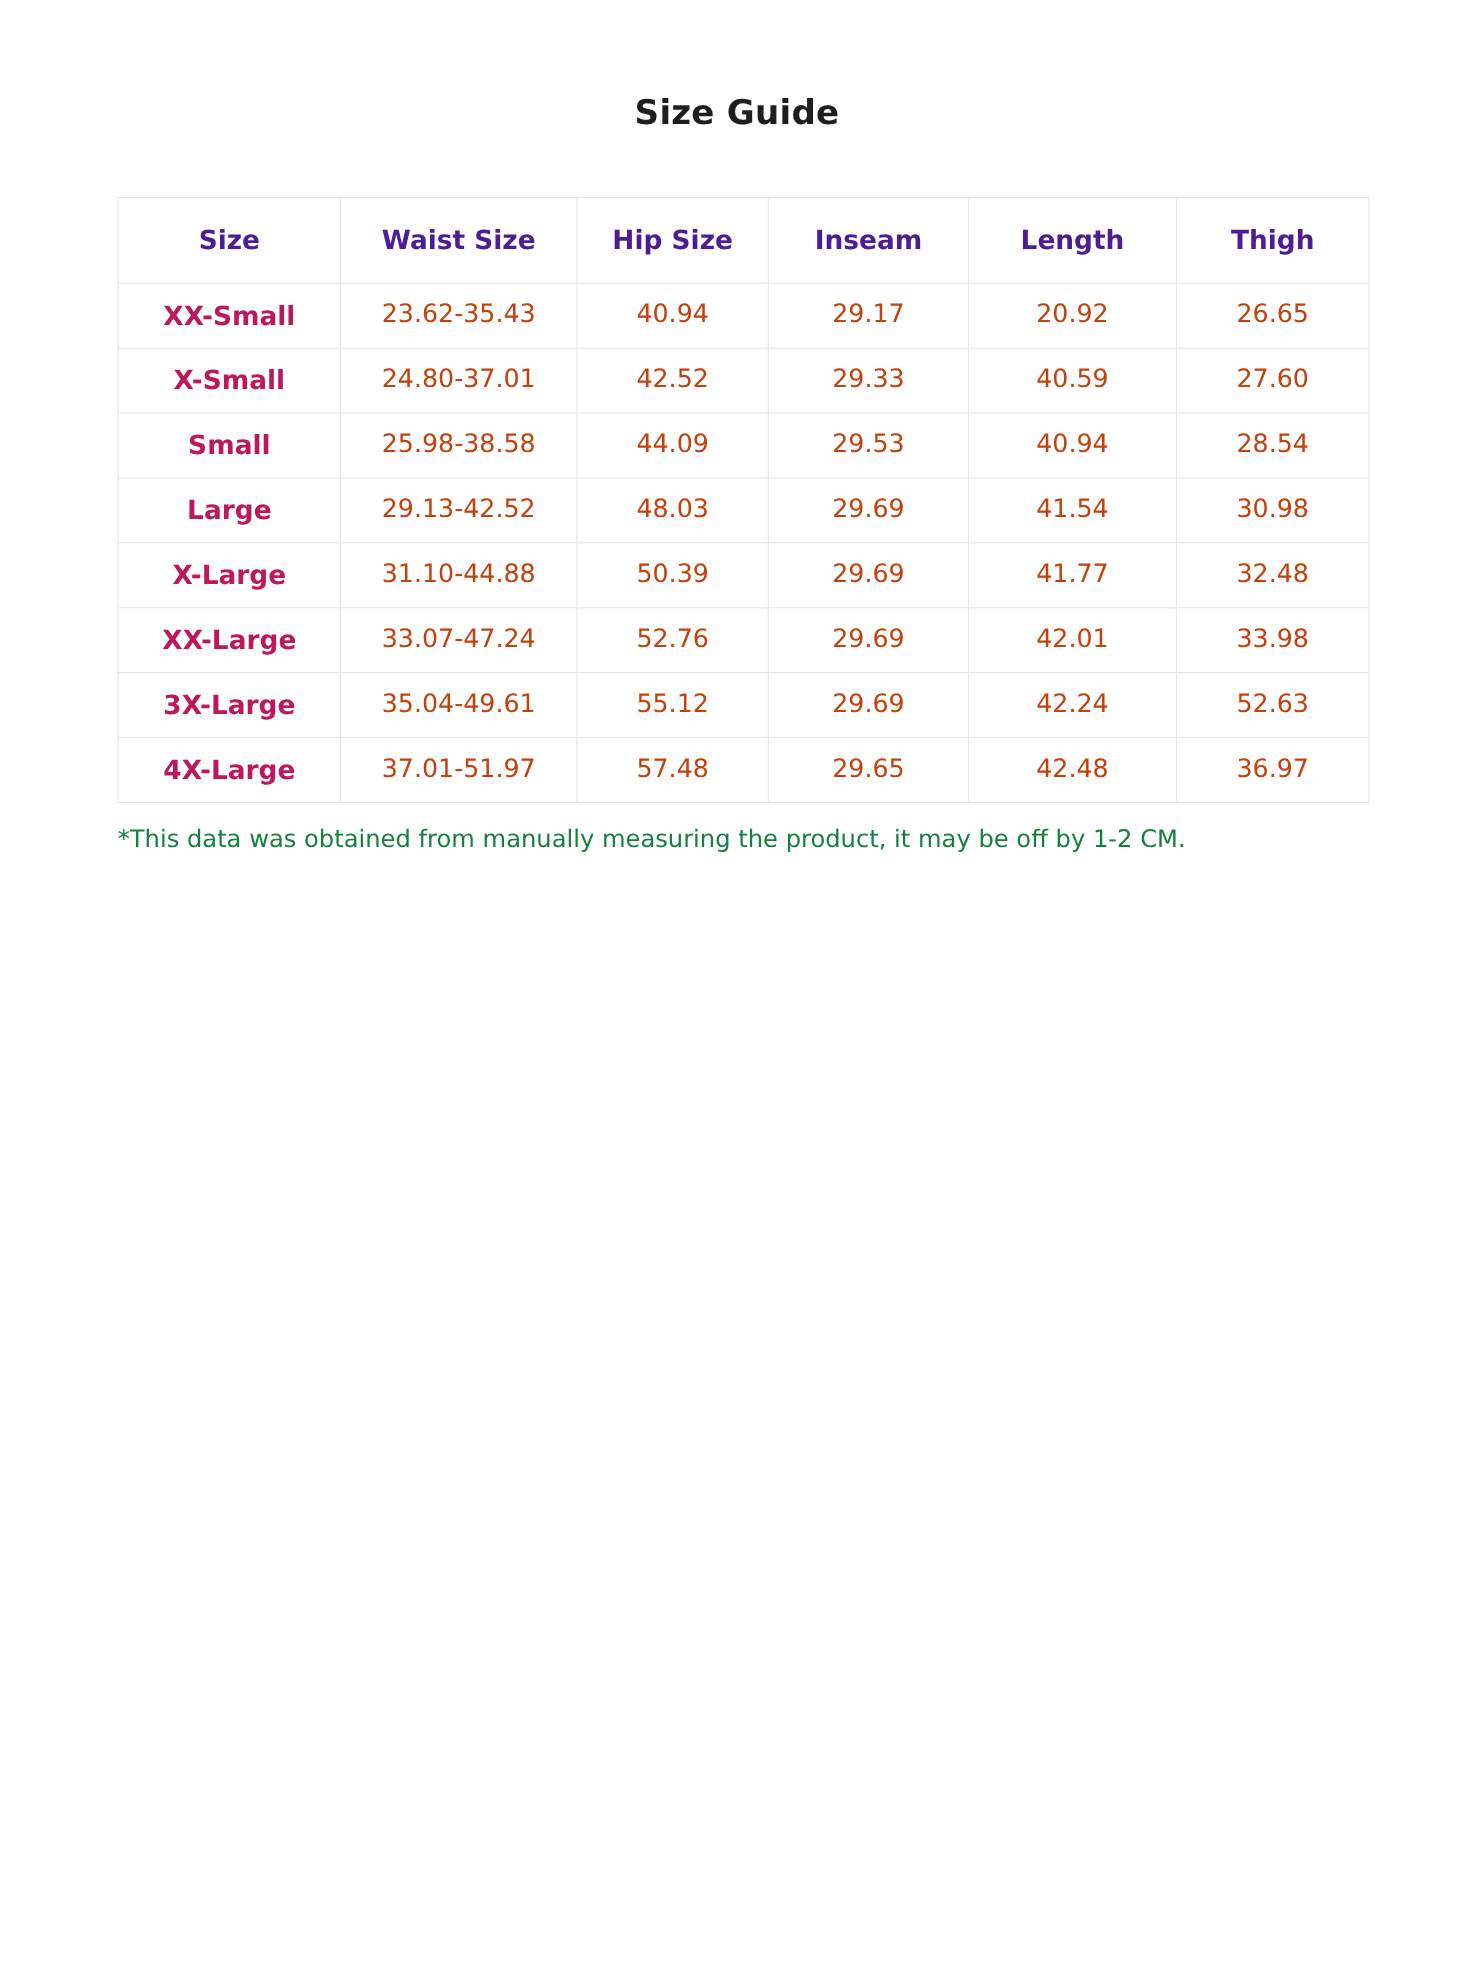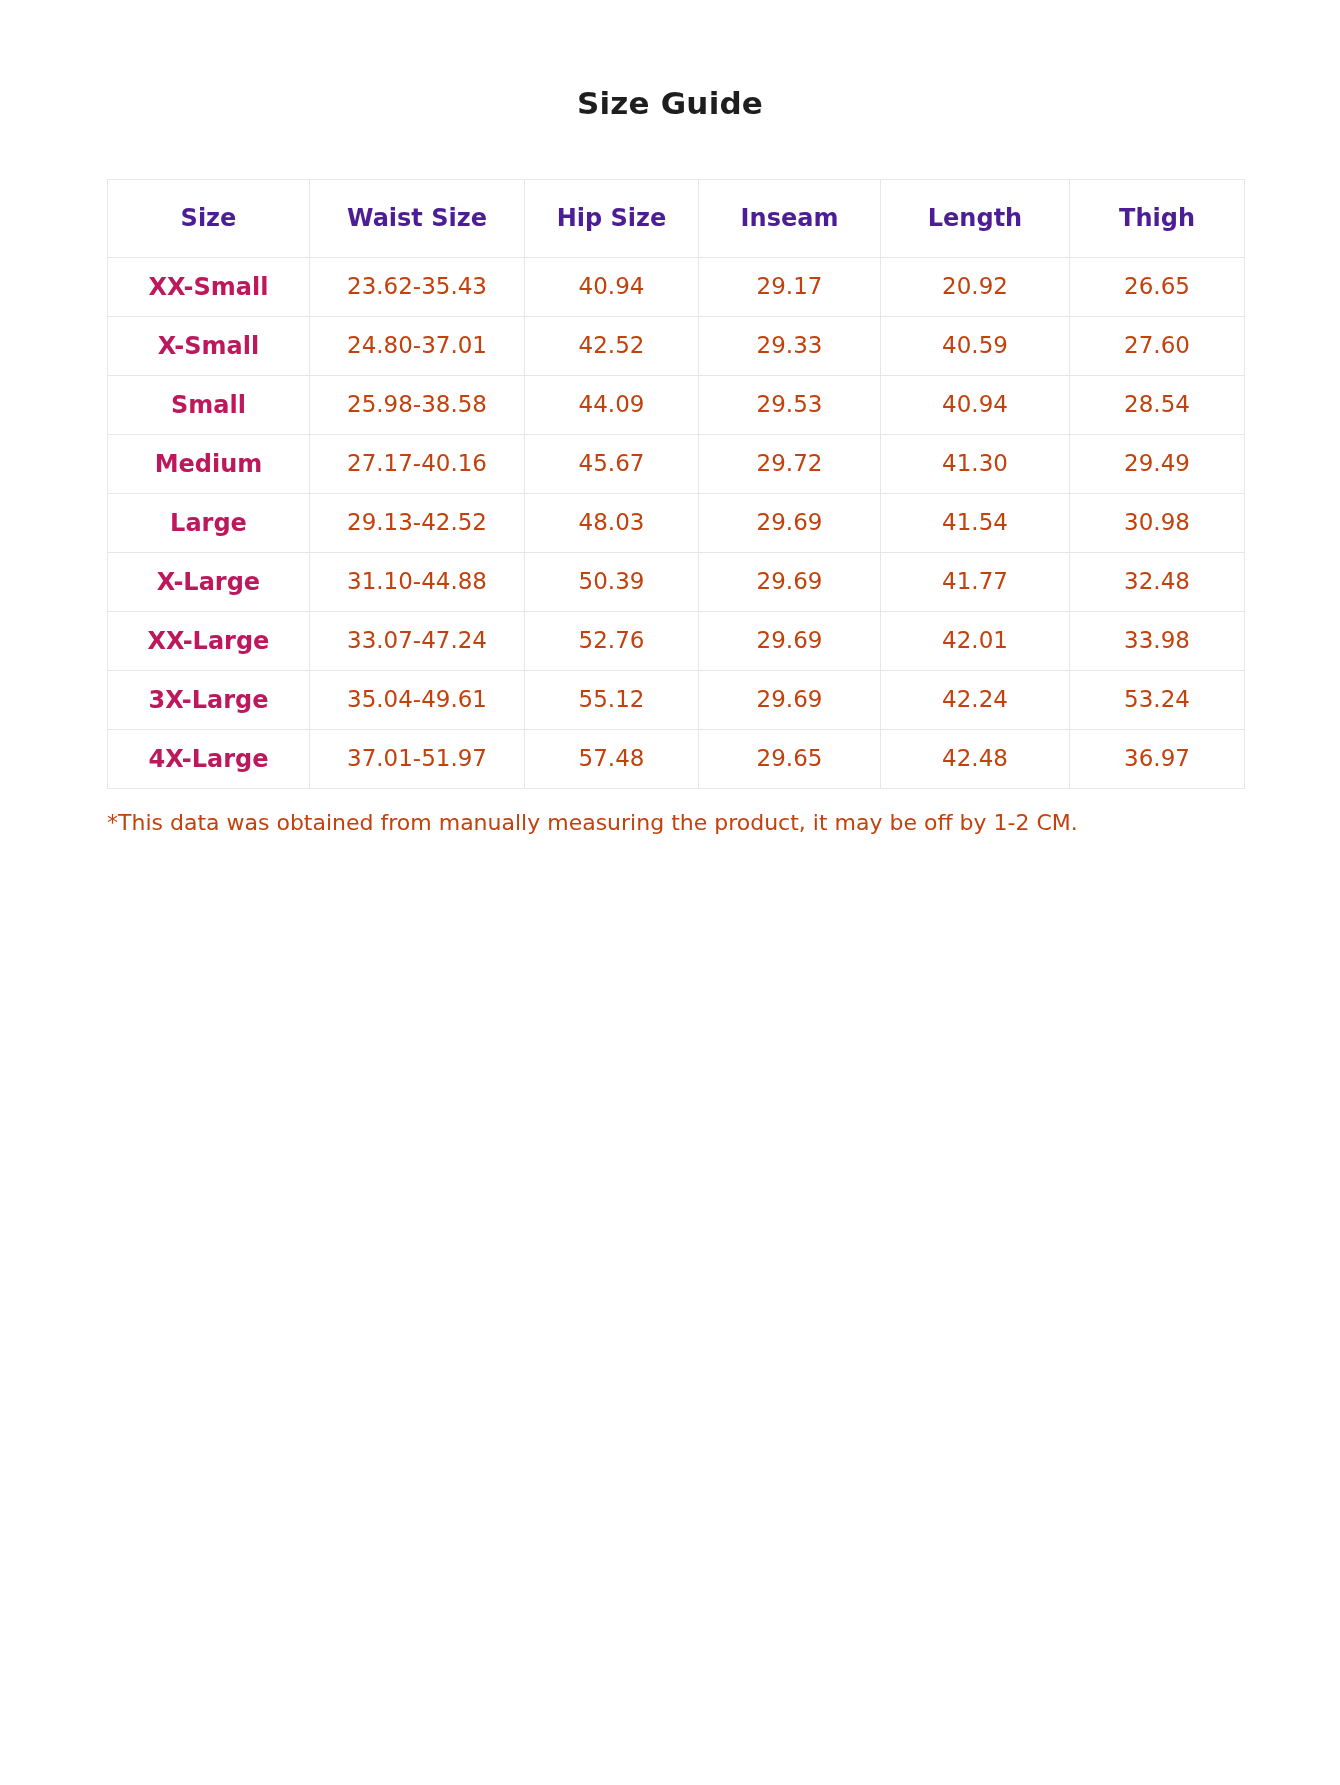--- a/index.html
+++ b/index.html
@@ -71,21 +71,21 @@
   col.c-hip    { width: 174px; }
   col.c-inseam { width: 182px; }
   col.c-length { width: 189px; }
   col.c-thigh  { width: 175px; }
 
   .footnote {
     width: 1130px;
     margin: 0 auto;
     padding-top: 20px;
     font-size: 22px;
-    color: #c2410c;
+    color: #15803d;
     line-height: 1.3;
     margin-left: 102px;
     width: auto;
     padding-left: 0;
   }
   .footnote-inner {
     width: 1130px;
     margin: 0 auto;
     padding-left: 2px;
   }
@@ -136,28 +136,20 @@
         </tr>
         <tr>
           <td class="size-cell">Small</td>
           <td>25.98-38.58</td>
           <td>44.09</td>
           <td>29.53</td>
           <td>40.94</td>
           <td>28.54</td>
         </tr>
         <tr>
-          <td class="size-cell">Medium</td>
-          <td>27.17-40.16</td>
-          <td>45.67</td>
-          <td>29.72</td>
-          <td>41.30</td>
-          <td>29.49</td>
-        </tr>
-        <tr>
           <td class="size-cell">Large</td>
           <td>29.13-42.52</td>
           <td>48.03</td>
           <td>29.69</td>
           <td>41.54</td>
           <td>30.98</td>
         </tr>
         <tr>
           <td class="size-cell">X-Large</td>
           <td>31.10-44.88</td>
@@ -173,21 +165,21 @@
           <td>29.69</td>
           <td>42.01</td>
           <td>33.98</td>
         </tr>
         <tr>
           <td class="size-cell">3X-Large</td>
           <td>35.04-49.61</td>
           <td>55.12</td>
           <td>29.69</td>
           <td>42.24</td>
-          <td>53.24</td>
+          <td>52.63</td>
         </tr>
         <tr>
           <td class="size-cell">4X-Large</td>
           <td>37.01-51.97</td>
           <td>57.48</td>
           <td>29.65</td>
           <td>42.48</td>
           <td>36.97</td>
         </tr>
       </tbody>

